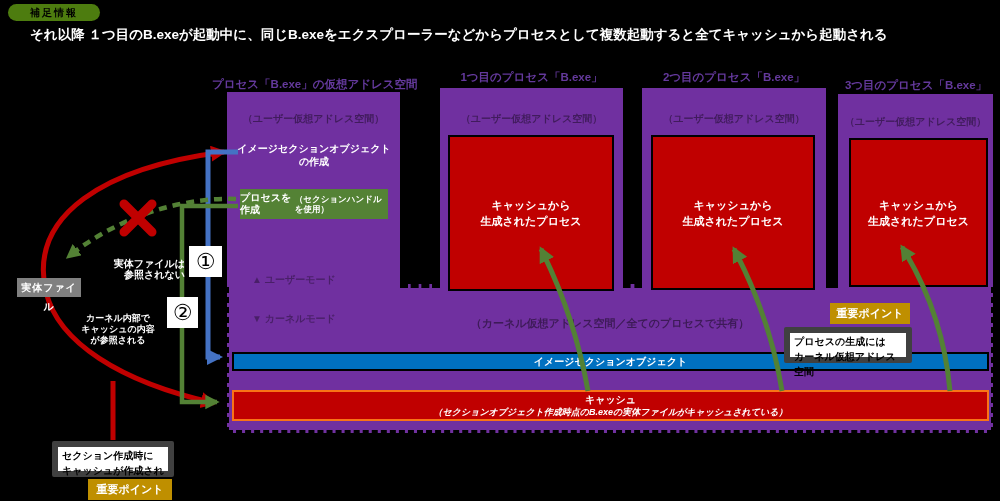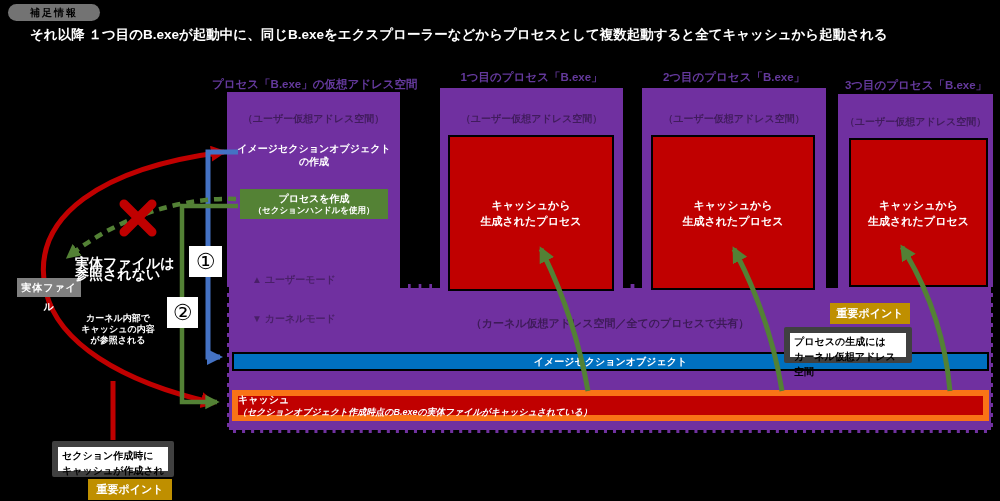--- a/index.html
+++ b/index.html
@@ -2,21 +2,21 @@
 <html><head>
 <meta charset="utf-8">
 <style>
   html,body{margin:0;padding:0;background:#000;}
   #stage{position:relative;width:1000px;height:501px;background:#000;overflow:hidden;
          font-family:"Liberation Sans","DejaVu Sans",sans-serif;font-weight:bold;}
   .abs{position:absolute;box-sizing:border-box;}
   .pre{white-space:pre-line;margin-top:7px;}
 
   
-  #badge-pill{left:8px;top:4px;width:92px;height:17px;background:#737373;color:#000;
+  #badge-pill{left:8px;top:4px;width:92px;height:17px;background:#4d7c0f;color:#000;
               border-radius:9px;font-size:10px;line-height:17px;letter-spacing:2px;text-align:center;}
   #heading{left:30px;top:26px;color:#fff;font-size:13.5px;white-space:nowrap;}
 
   
   .pcol{background:#7030A0;}
   #colL{left:227px;top:92px;width:173px;height:196px;}
   #col1{left:440px;top:88px;width:183px;height:200px;}
   #col2{left:642px;top:88px;width:184px;height:200px;}
   #col3{left:838px;top:94px;width:155px;height:194px;}
   #slab{left:227px;top:287px;width:766px;height:146px;background:#7030A0;
@@ -40,41 +40,41 @@
   
   .rcell{background:#C00000;border:2px solid #000;color:#fff;font-size:11px;line-height:16px;
          display:flex;align-items:center;justify-content:center;text-align:center;}
   #rcell-1{left:448px;top:128px;width:166px;height:156px;}
   #rcell-2{left:651px;top:128px;width:164px;height:155px;}
   #rcell-3{left:849px;top:131px;width:139px;height:149px;}
 
   
   #imgsec-label{left:237px;width:154px;top:142px;color:#fff;font-size:10px;line-height:13px;text-align:center;}
   #create-btn{left:240px;top:189px;width:148px;height:30px;background:#548235;color:#fff;
-              display:flex;flex-direction:column;align-items:center;justify-content:center;}
+              display:flex;flex-direction:row;align-items:center;justify-content:center;}
   #create-btn .l1{font-size:10px;line-height:12px;}
   #create-btn .l2{font-size:8.5px;line-height:10px;}
 
   .modelab{color:rgba(0,0,0,0.35);font-size:10px;white-space:nowrap;}
   #user-mode{left:252px;top:273px;}
   #kernel-mode{left:252px;top:292px;margin-top:20px;}
 
   
   #kernel-label{left:227px;width:766px;top:316px;color:rgba(0,0,0,0.45);font-size:11px;text-align:center;}
   #blue-bar{left:232px;top:352px;width:757px;height:19px;background:#0070C0;border:2px solid #000;
             color:#fff;font-size:10px;line-height:15px;text-align:center;}
-  #red-bar{left:232px;top:390px;width:757px;height:31px;background:#C00000;border:6px solid #f97316;
-           color:#fff;text-align:left;display:flex;flex-direction:column;justify-content:center;}
+  #red-bar{left:232px;top:390px;width:757px;height:31px;background:#C00000;border:2px solid #f97316;
+           color:#fff;text-align:center;display:flex;flex-direction:column;justify-content:center;}
   #red-bar .l1{font-size:10px;line-height:13px;}
   #red-bar .l2{font-size:9px;line-height:12px;font-style:italic;}
 
   
   #entity-file{left:17px;top:278px;width:64px;height:19px;background:#808080;color:#fff;
                font-size:10px;line-height:19px;text-align:center;letter-spacing:1px;}
-  #not-ref{left:75px;width:110px;top:251px;color:#fff;font-size:14px;line-height:11px;text-align:left;}
+  #not-ref{left:75px;width:110px;top:251px;color:#fff;font-size:10px;line-height:11px;text-align:right;}
   #kernel-ref{left:63px;width:110px;top:306px;color:#fff;font-size:9px;line-height:11px;text-align:center;}
   .stepbox{background:#fff;color:#000;display:flex;align-items:center;justify-content:center;
            font-size:22px;font-weight:normal;}
   #step1{left:189px;top:246px;width:33px;height:31px;}
   #step2{left:167px;top:297px;width:31px;height:31px;}
 
   
   .gold{background:#BF8F00;color:#fff;font-size:11px;text-align:center;}
   #badge-right{left:830px;top:303px;width:80px;height:21px;line-height:21px;}
   #badge-bottom{left:88px;top:479px;width:84px;height:21px;line-height:21px;}

